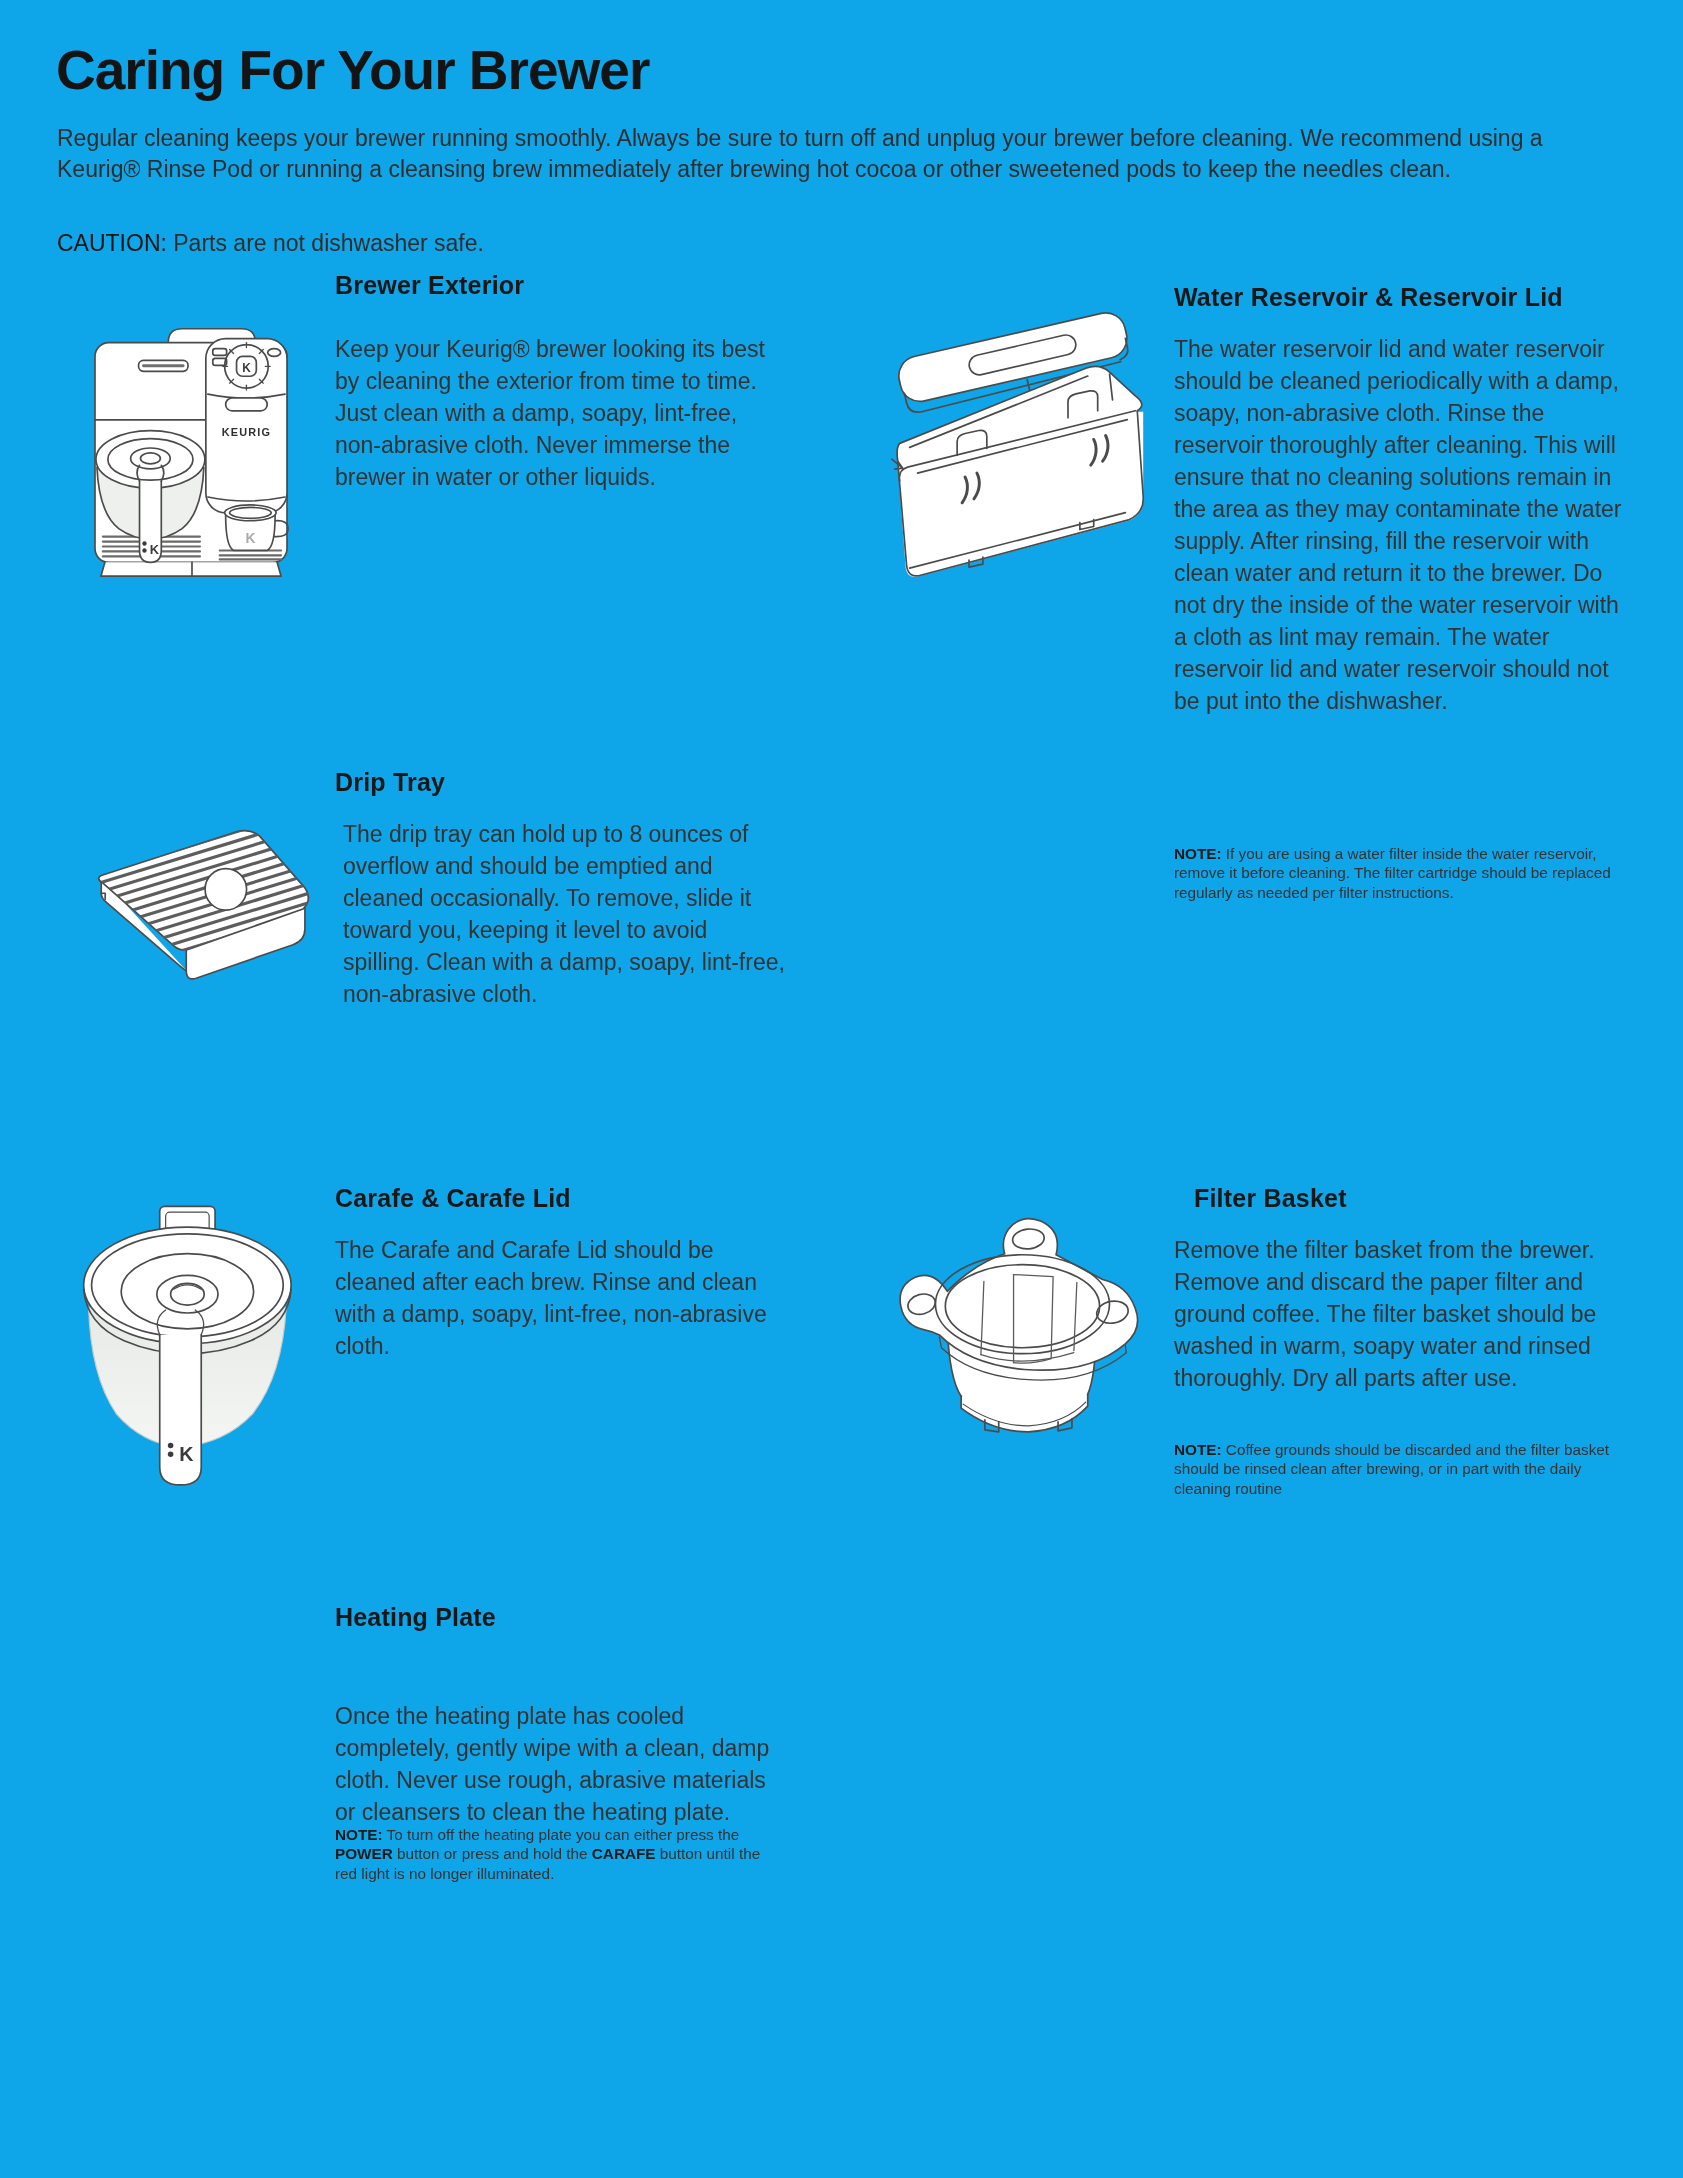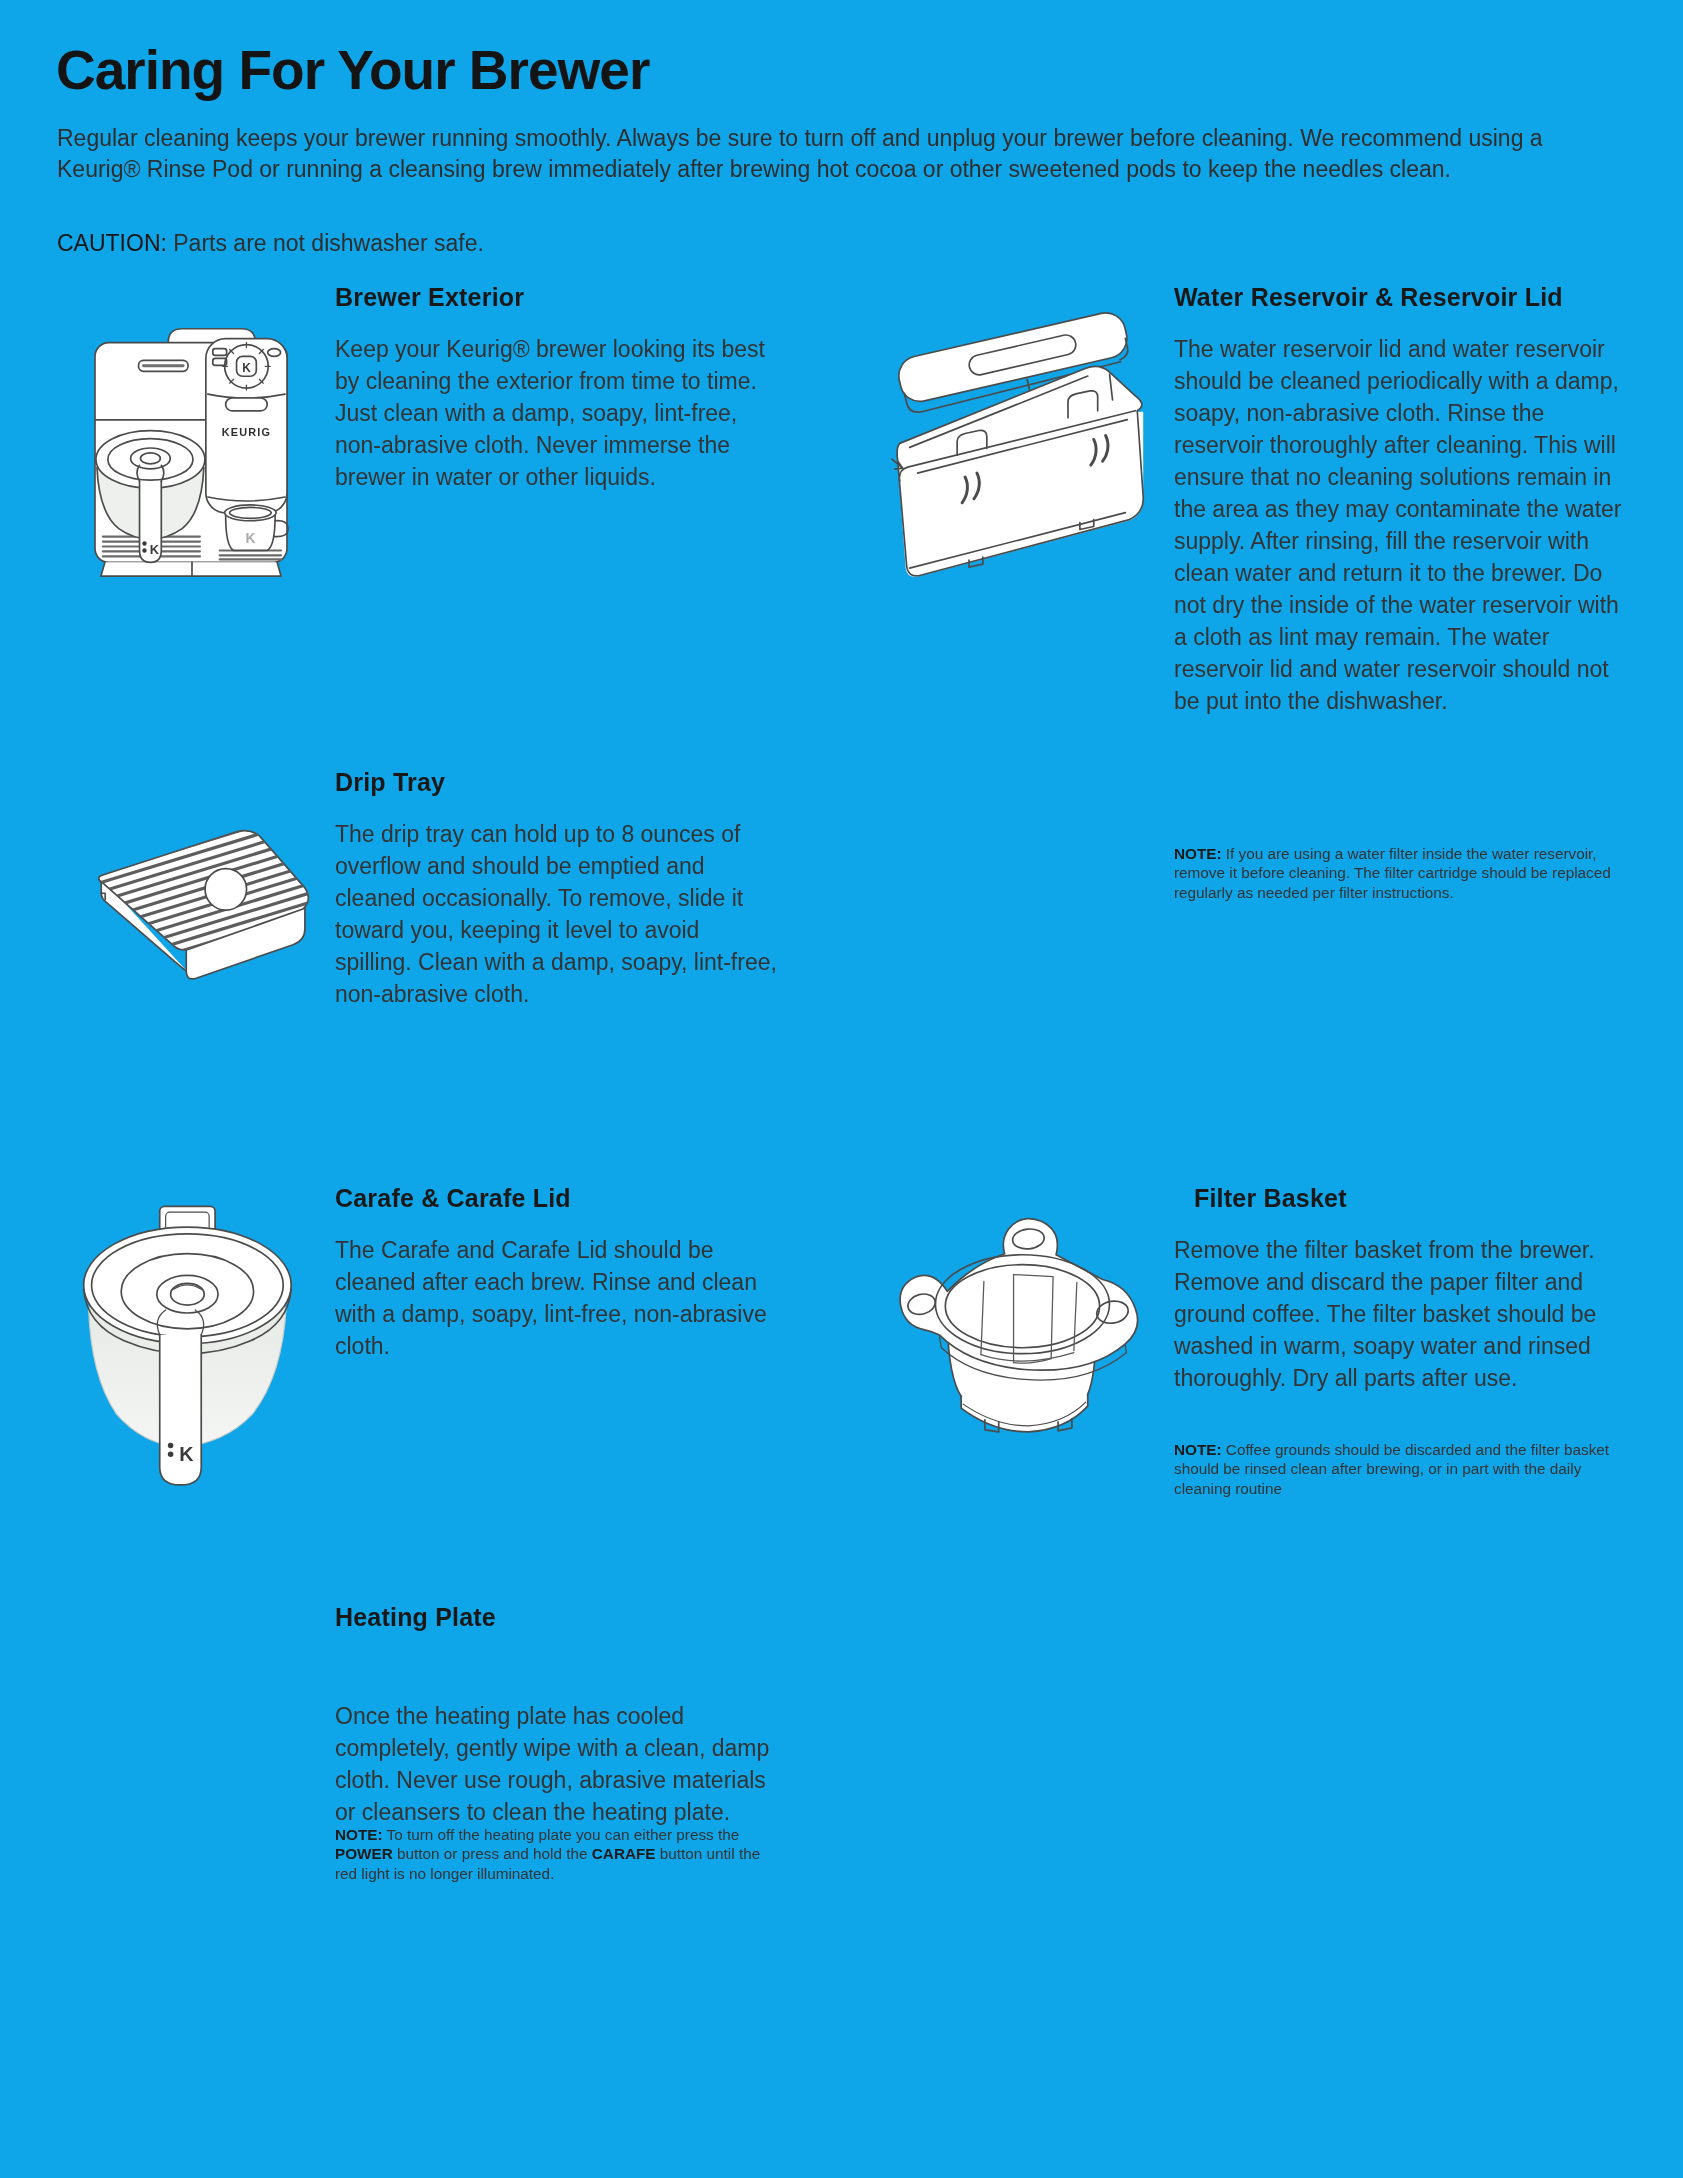--- a/index.html
+++ b/index.html
@@ -214,29 +214,29 @@
       <g stroke-width="1.3" stroke="#5a5a5a">
         <path d="M101,74 L98,148"></path>
         <path d="M131,67 L131,156"></path>
         <path d="M131,67 L171,69 L169,152 Q150,158 131,156"></path>
         <path d="M195,75 L192,144"></path>
         <path d="M98,148 Q140,162 192,146"></path>
       </g>
     </g>
   </svg>
 
-  <div class="abs sec-h" style="left:335px;top:283px;">Brewer Exterior</div>
+  <div class="abs sec-h" style="left:335px;top:271px;">Brewer Exterior</div>
   <div class="abs sec-b" style="left:335px;top:333px;width:446px;">Keep your Keurig® brewer looking its best by cleaning the exterior from time to time. Just clean with a damp, soapy, lint-free, non-abrasive cloth. Never immerse the brewer in water or other liquids.</div>
 
   <div class="abs sec-h" style="left:1174px;top:283px;">Water Reservoir &amp; Reservoir Lid</div>
   <div class="abs sec-b" style="left:1174px;top:333px;width:453px;">The water reservoir lid and water reservoir should be cleaned periodically with a damp, soapy, non-abrasive cloth. Rinse the reservoir thoroughly after cleaning. This will ensure that no cleaning solutions remain in the area as they may contaminate the water supply. After rinsing, fill the reservoir with clean water and return it to the brewer. Do not dry the inside of the water reservoir with a cloth as lint may remain. The water reservoir lid and water reservoir should not be put into the dishwasher.</div>
   <div class="abs note" style="left:1174px;top:844px;width:441px;"><span class="lbl">NOTE:</span><span> If you are using a water filter inside the water reservoir, remove it before cleaning. The filter cartridge should be replaced regularly as needed per filter instructions.</span></div>
 
   <div class="abs sec-h" style="left:335px;top:768px;">Drip Tray</div>
-  <div class="abs sec-b" style="left:335px;top:818px;width:447px;">The drip tray can hold up to 8 ounces of overflow and should be emptied and cleaned occasionally. To remove, slide it toward you, keeping it level to avoid spilling. Clean with a damp, soapy, lint-free, non-abrasive cloth.</div>
+  <div class="abs sec-b" style="left:343px;top:818px;width:447px;">The drip tray can hold up to 8 ounces of overflow and should be emptied and cleaned occasionally. To remove, slide it toward you, keeping it level to avoid spilling. Clean with a damp, soapy, lint-free, non-abrasive cloth.</div>
 
   <div class="abs sec-h" style="left:335px;top:1184px;">Carafe &amp; Carafe Lid</div>
   <div class="abs sec-b" style="left:335px;top:1234px;width:447px;">The Carafe and Carafe Lid should be cleaned after each brew. Rinse and clean with a damp, soapy, lint-free, non-abrasive cloth.</div>
 
   <div class="abs sec-h" style="left:1174px;top:1184px;margin-left:20px;">Filter Basket</div>
   <div class="abs sec-b" style="left:1174px;top:1234px;width:455px;">Remove the filter basket from the brewer. Remove and discard the paper filter and ground coffee. The filter basket should be washed in warm, soapy water and rinsed thoroughly. Dry all parts after use.</div>
   <div class="abs note" style="left:1174px;top:1440px;width:455px;"><span class="lbl">NOTE:</span><span> Coffee grounds should be discarded and the filter basket should be rinsed clean after brewing, or in part with the daily cleaning routine</span></div>
 
   <div class="abs sec-h" style="left:335px;top:1603px;">Heating Plate</div>
   <div class="abs sec-b" style="left:335px;top:1700px;width:455px;">Once the heating plate has cooled completely, gently wipe with a clean, damp cloth. Never use rough, abrasive materials or cleansers to clean the heating plate.</div>

